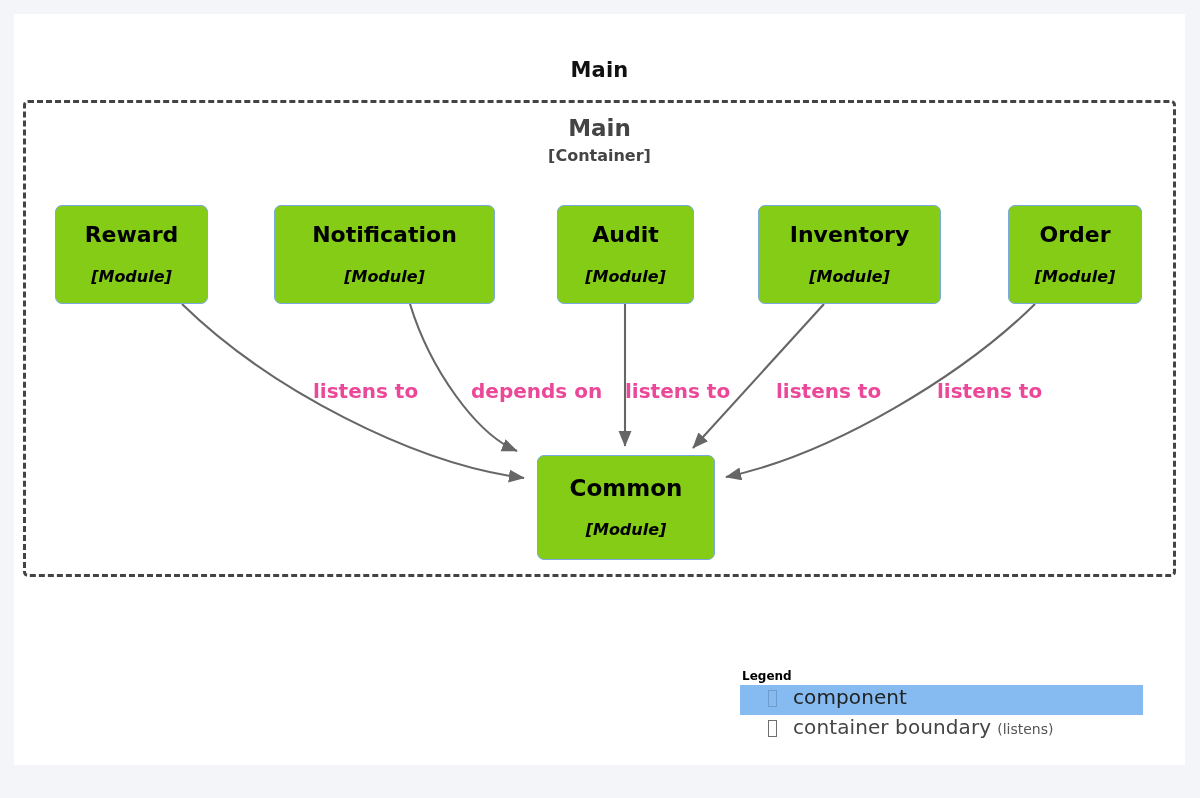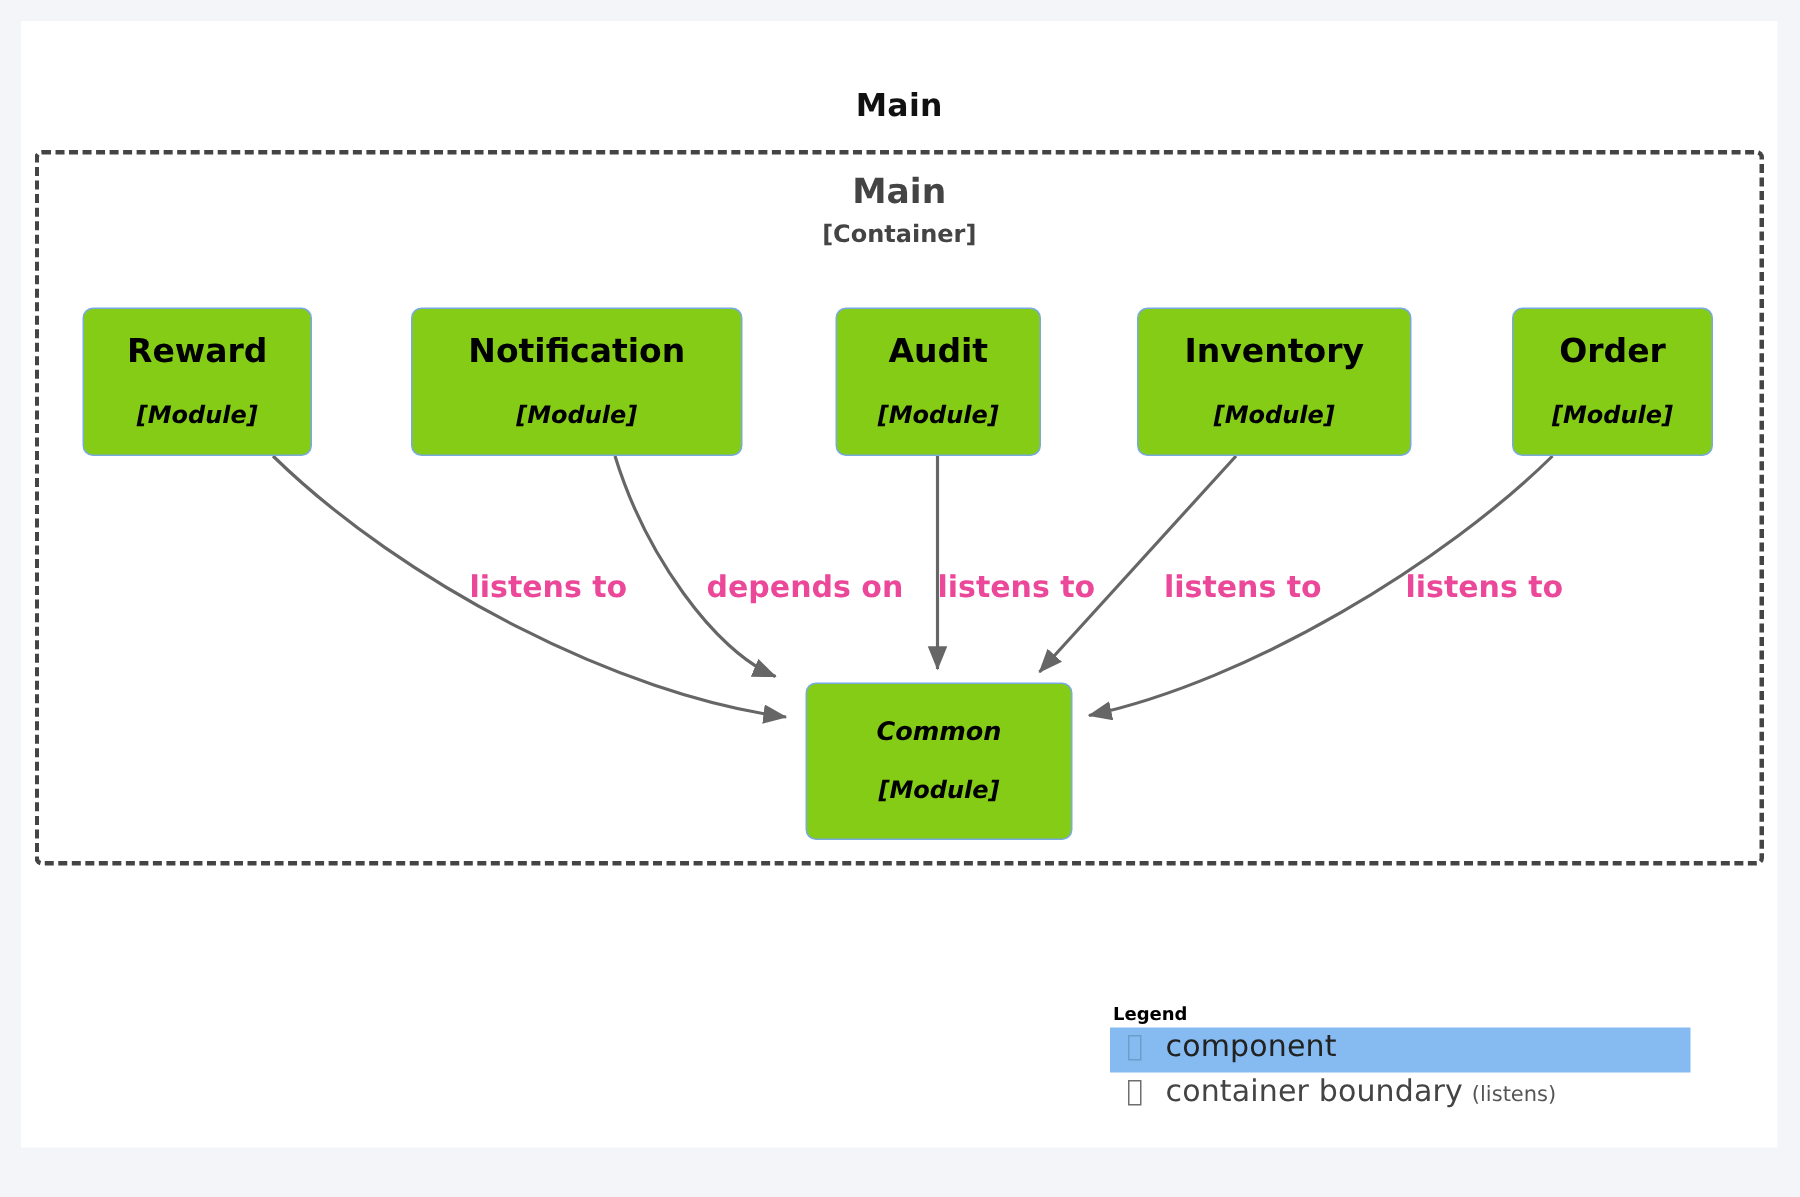--- a/index.html
+++ b/index.html
@@ -113,21 +113,21 @@
     color: #000000;
   }
   .node .node-type {
     font-size: 16px;
     font-style: italic;
     font-weight: bold;
     line-height: 1.2;
     color: #000000;
     margin-top: 19px;
   }
-  .node.node-common .node-name { font-size: 17px; font-style: italic; }
+  .node.node-common .node-name { font-size: 23px; }
   .node.node-common .node-type { font-size: 16px; }
 
   
   .edge-label {
     position: absolute;
     font-size: 20px;
     font-weight: bold;
     color: #ec4899;
     white-space: nowrap;
   }
@@ -144,21 +144,21 @@
     font-weight: bold;
     color: #000000;
     margin-bottom: 2px;
     padding-left: 2px;
     margin-top: 40px;
   }
   .legend-row {
     display: flex;
     align-items: baseline;
     height: 30px;
-    padding-left: 2px;
+    padding-left: 18px;
   }
   .legend-row.legend-component {
     background: #85bbf0;
     width: 385px;
   }
   .legend-swatch-glyph {
     display: inline-block;
     width: 9px;
     height: 17px;
     border: 1.5px solid #6e6e6e;

